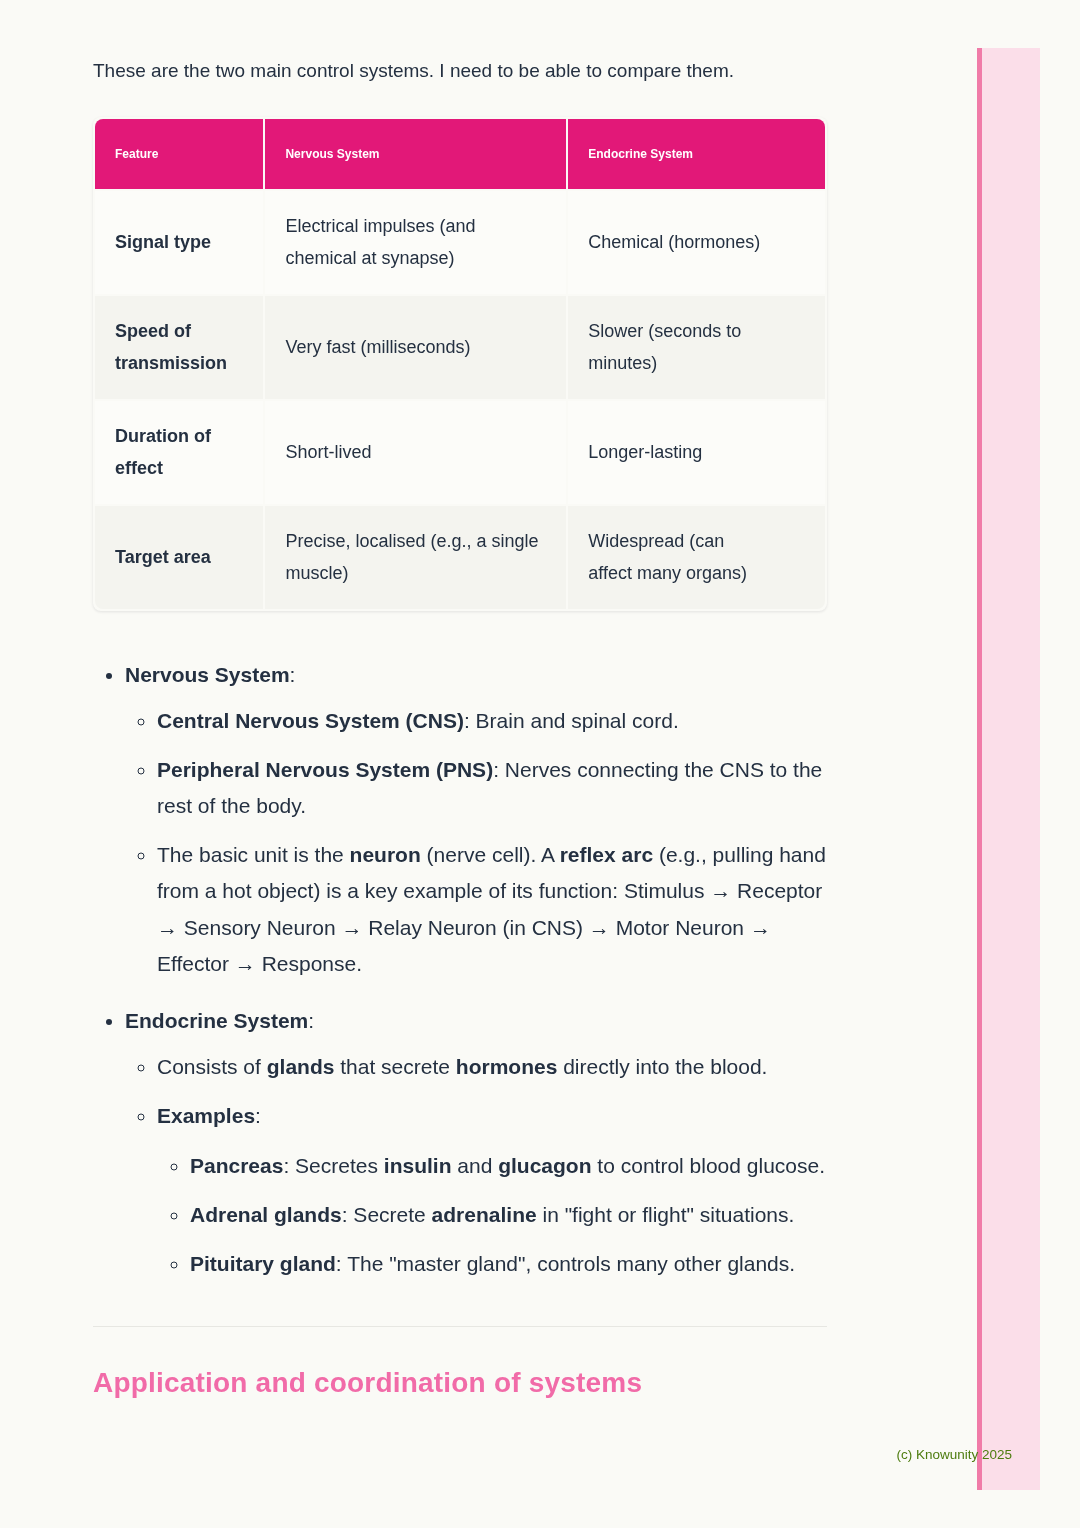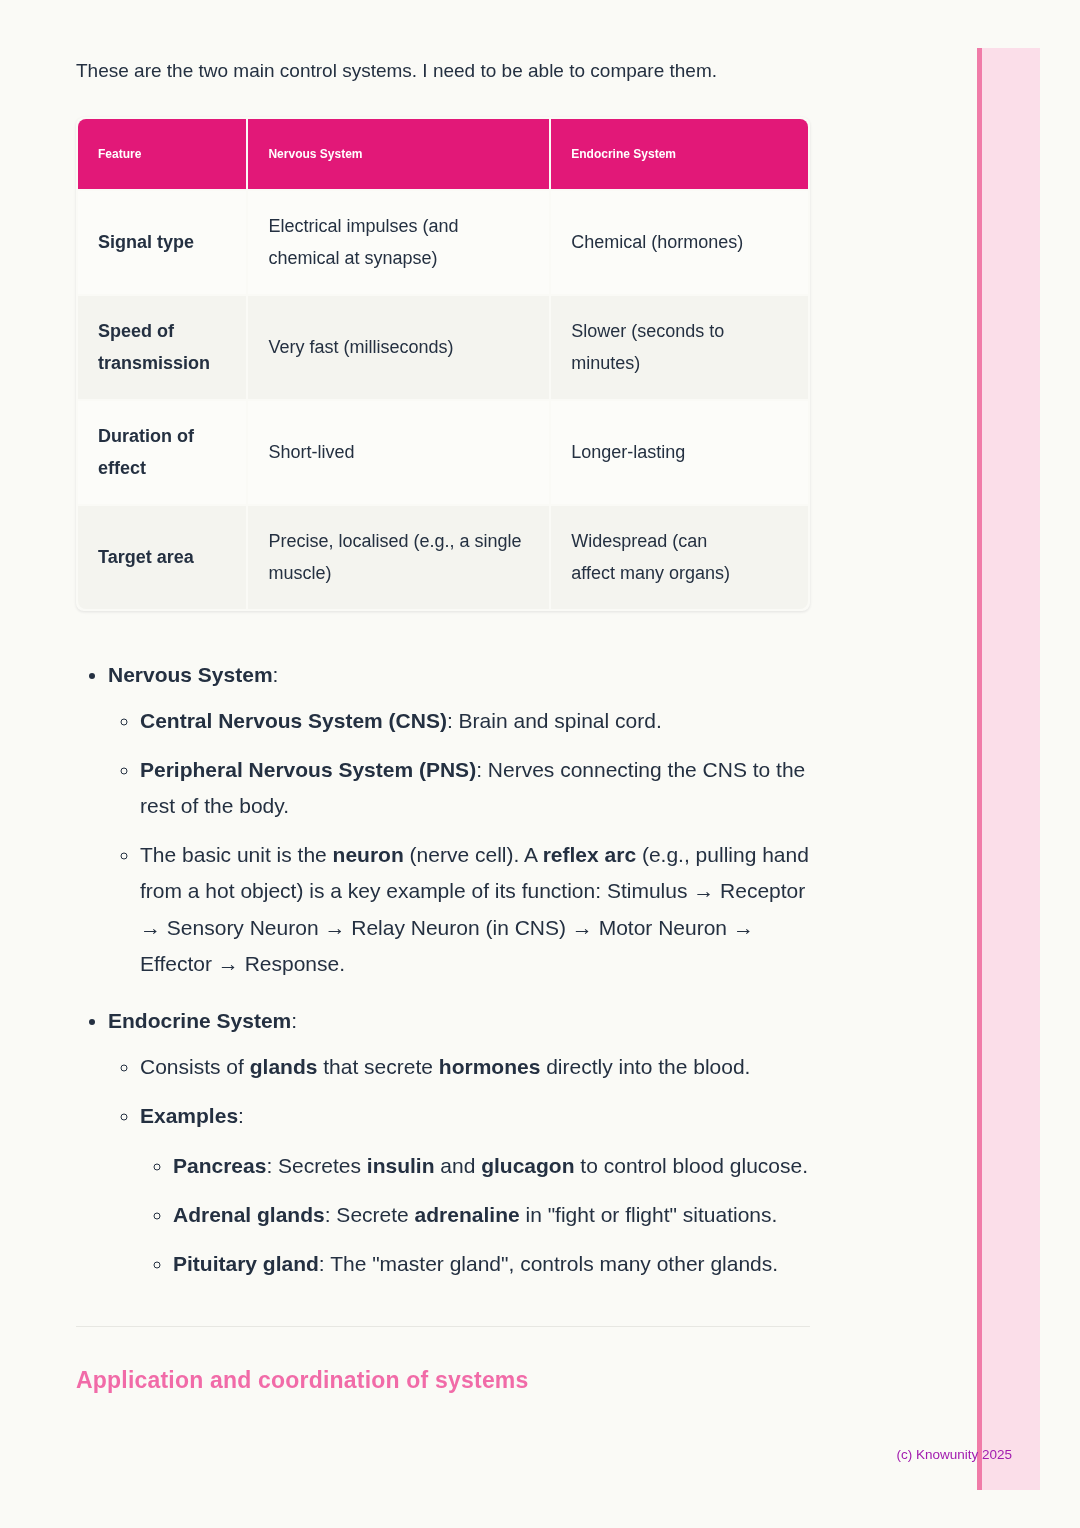--- a/index.html
+++ b/index.html
@@ -7,21 +7,21 @@
   body {
     position:relative;
     background:#FAFAF6;
     font-family:"Liberation Sans","DejaVu Sans",sans-serif;
     color:#243041;
     overflow:hidden;
   }
 
   .content {
     position:absolute;
-    left:76px; top:58px;
+    left:93px; top:58px;
     width:734px;
   }
 
   .intro {
     font-size:19px;
     line-height:1.4;
     margin-bottom:32px;
   }
 
   table.compare {
@@ -78,21 +78,21 @@
   strong { font-weight:700; }
 
   hr.divider {
     border:none;
     border-top:1px solid #E7E7E2;
     margin-top:44px;
   }
 
   h2.section-heading {
     margin-top:40px;
-    font-size:23px;
+    font-size:28px;
     font-weight:700;
     color:#F16BA8;
     letter-spacing:.2px;
   }
 
   .side-strip {
     position:absolute;
     top:48px;
     right:40px;
     width:63px;
@@ -100,21 +100,21 @@
     background:#FBDEE9;
     border-left:5px solid #F07BA8;
     z-index:1;
   }
 
   .copyright {
     position:absolute;
     right:68px;
     bottom:66px;
     font-size:13.5px;
-    color:#a21caf;
+    color:#4d7c0f;
     z-index:2;
   }
 </style>
 </head>
 <body>
 
 <div class="content">
 
   <p class="intro">These are the two main control systems. I need to be able to compare them.</p>
 

